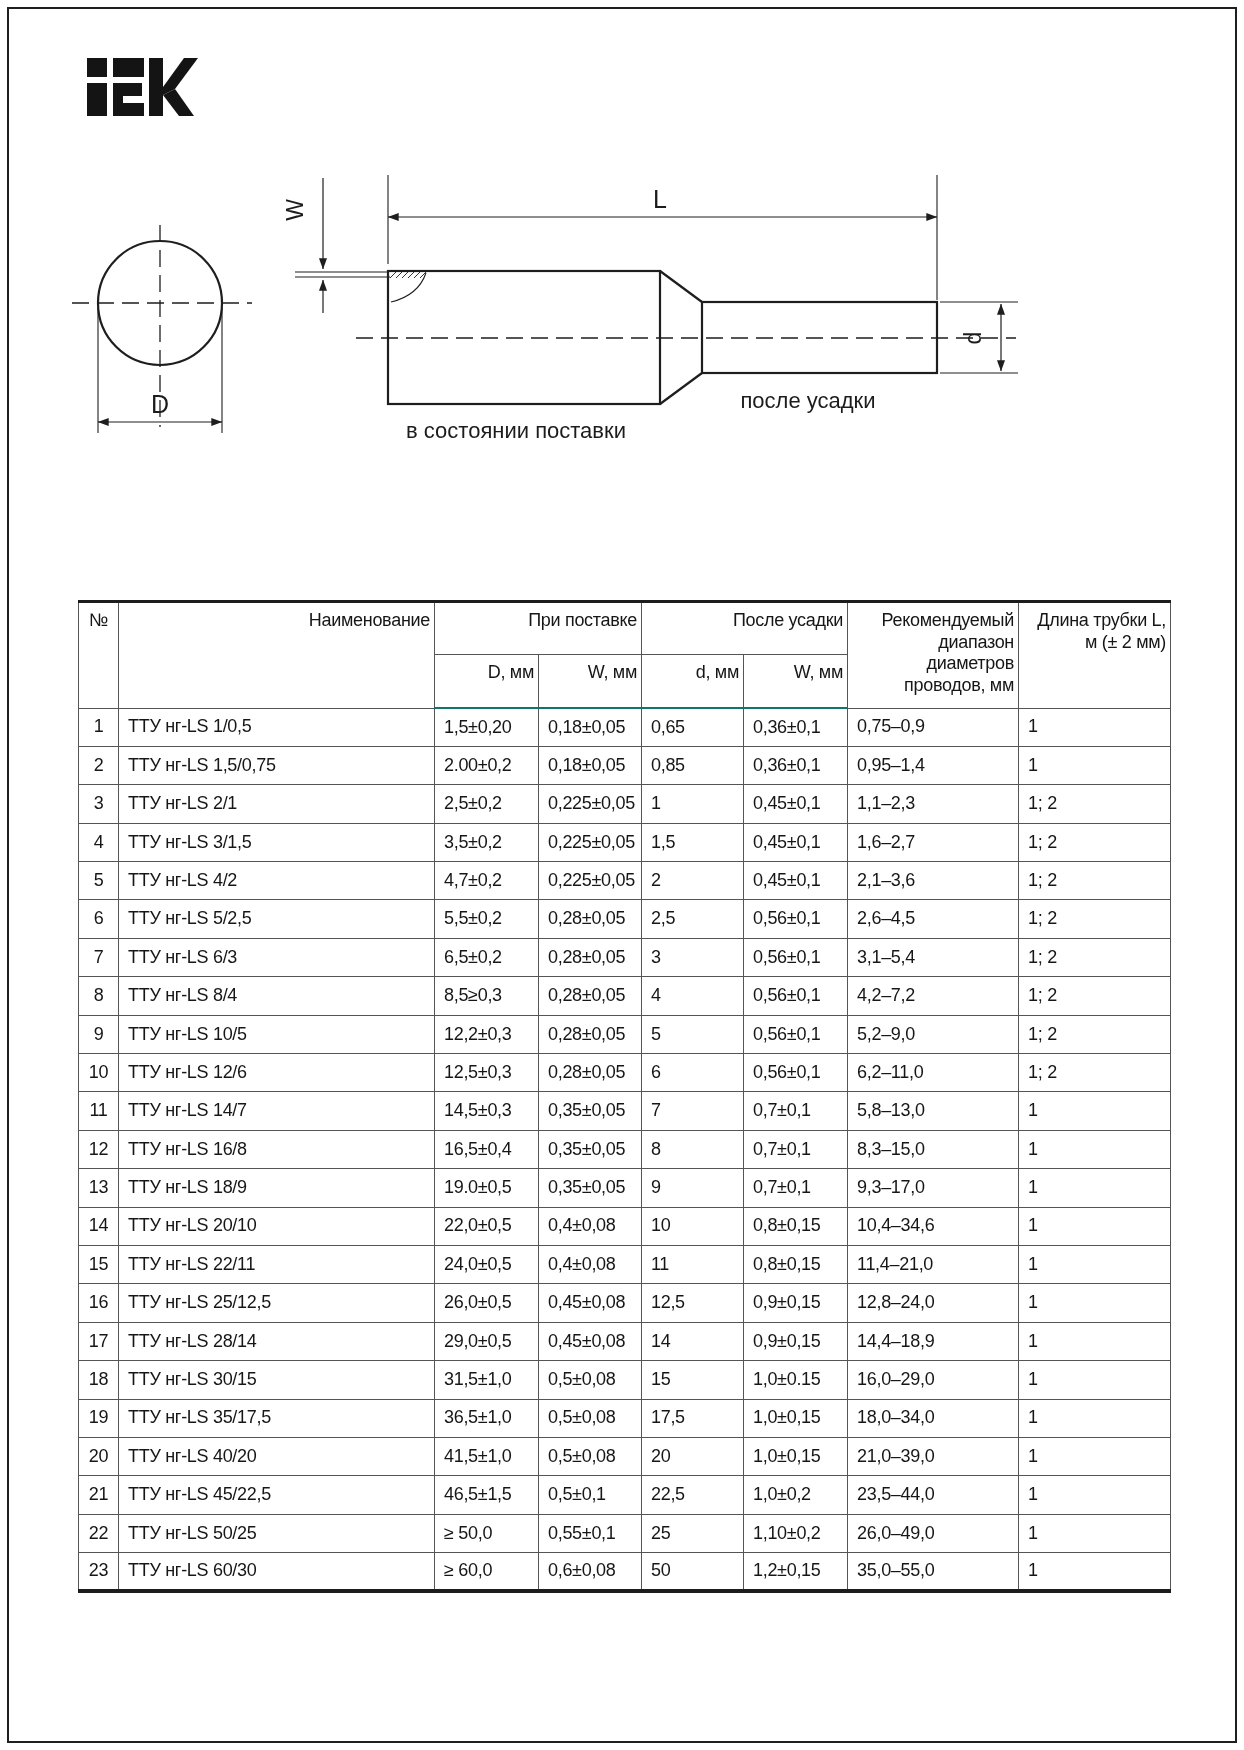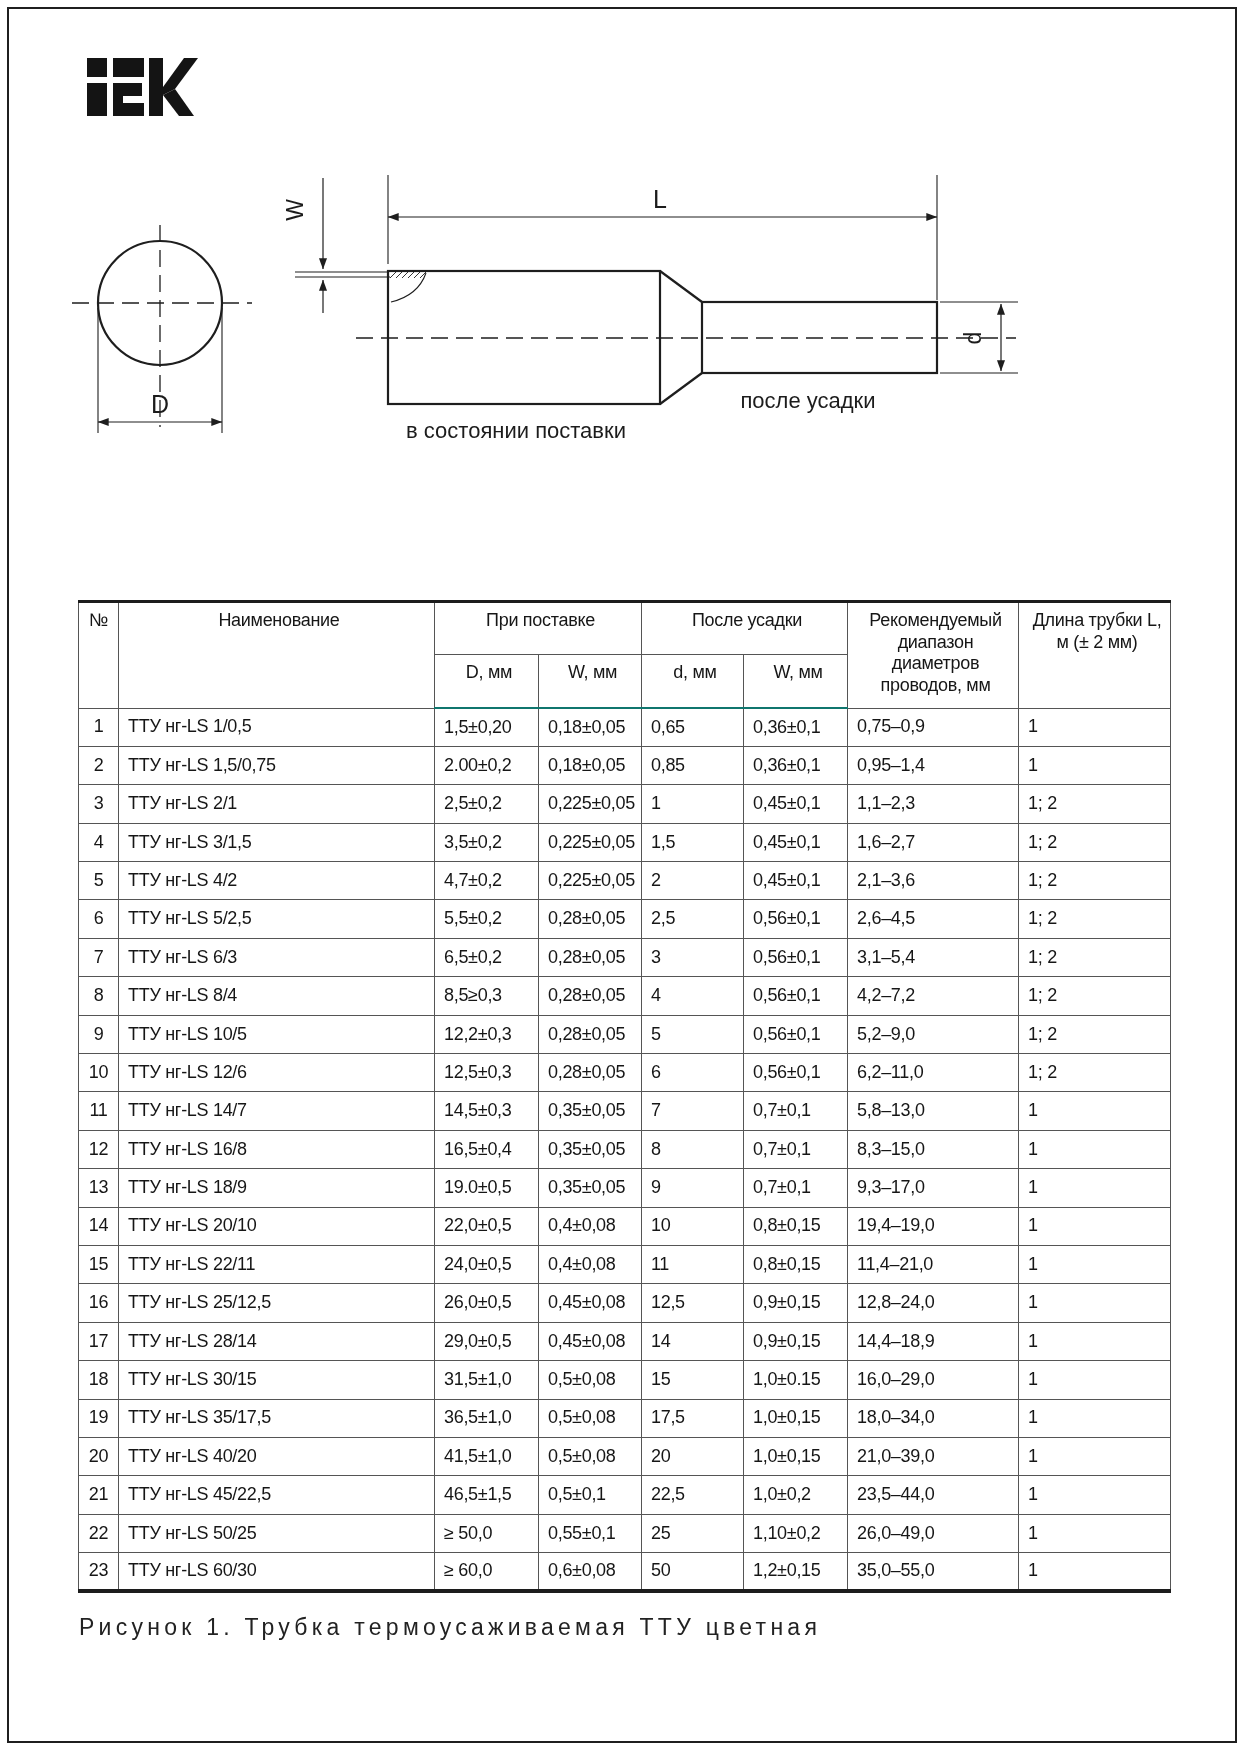--- a/index.html
+++ b/index.html
@@ -34,21 +34,21 @@
   }
   .spec-table th,.spec-table td{
     border:1.5px solid #555;
     font-weight:normal;
     color:#161616;
     line-height:1.2;
     overflow:hidden;
   }
   .spec-table thead th{
     vertical-align:top;
-    text-align:center;
+    text-align:right;
     padding:7px 4px 4px 9px;
   }
   .spec-table thead tr.h1 th{height:40px;}
   .spec-table thead tr.h2 th{height:41px;}
   .spec-table thead tr.h2 th{border-bottom:2px solid #0f766e;}
   .spec-table thead th.center{text-align:center;padding-left:2px;padding-right:2px;}
   .spec-table tbody tr{height:38.4px;}
   .spec-table tbody td{
     vertical-align:middle;
     padding:2px 4px 2px 9px;
@@ -316,21 +316,21 @@
       <td>9,3–17,0</td>
       <td>1</td>
     </tr>
         <tr>
       <td class="center">14</td>
       <td>ТТУ нг-LS 20/10</td>
       <td>22,0±0,5</td>
       <td>0,4±0,08</td>
       <td>10</td>
       <td>0,8±0,15</td>
-      <td>19,4–19,0</td>
+      <td>10,4–34,6</td>
       <td>1</td>
     </tr>
         <tr>
       <td class="center">15</td>
       <td>ТТУ нг-LS 22/11</td>
       <td>24,0±0,5</td>
       <td>0,4±0,08</td>
       <td>11</td>
       <td>0,8±0,15</td>
       <td>11,4–21,0</td>
@@ -412,14 +412,13 @@
       <td>≥ 60,0</td>
       <td>0,6±0,08</td>
       <td>50</td>
       <td>1,2±0,15</td>
       <td>35,0–55,0</td>
       <td>1</td>
     </tr>
       </tbody>
   </table>
 
-  <div class="caption">Рисунок 1. Трубка термоусаживаемая ТТУ цветная</div>
 </div>
 
 </body></html>

